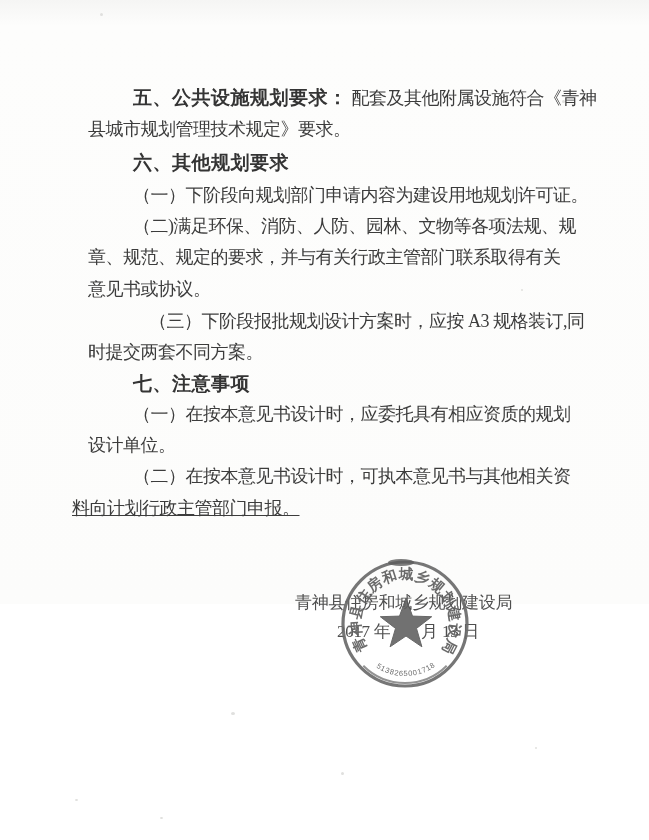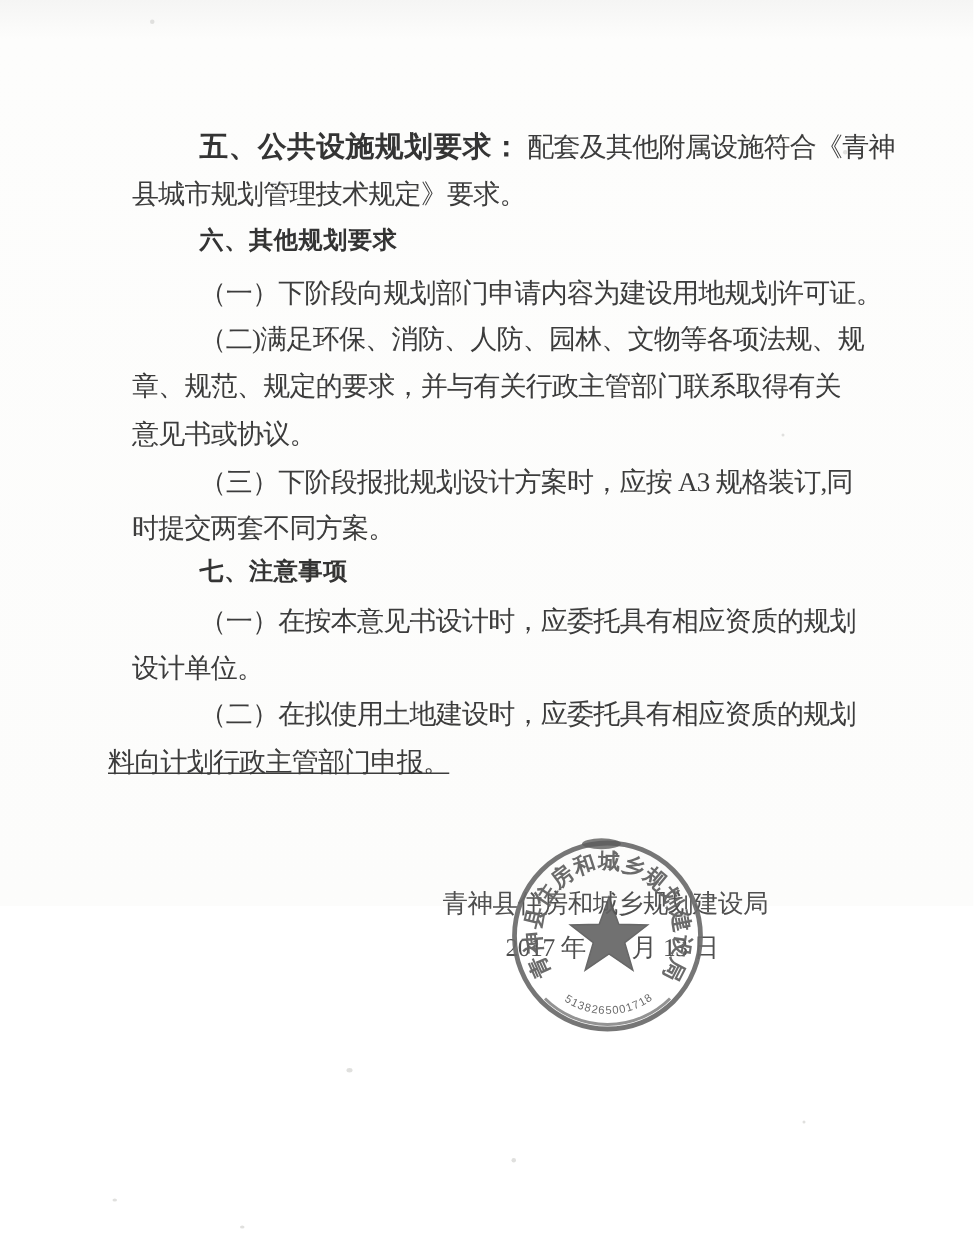--- a/index.html
+++ b/index.html
@@ -18,21 +18,21 @@
     letter-spacing:-0.5px;
     color:#3c3c3c;
     white-space:nowrap;
     font-family:"Liberation Serif","DejaVu Serif",serif;
   }
   .h{
     font-family:"Liberation Sans","DejaVu Sans",sans-serif;
     font-weight:bold;
     letter-spacing:0.5px;
     color:#343434;
-    font-size:16px;
+    font-size:19px;
   }
   .bold-run{
     font-family:"Liberation Sans","DejaVu Sans",sans-serif;
     font-weight:bold;
     letter-spacing:0.5px;
     color:#343434;
     font-size:19px;
     margin-right:4px;
   }
   .sig{
@@ -53,26 +53,26 @@
 
   <div class="line" style="top:85px;left:133px;">
     <span class="bold-run">五、公共设施规划要求：</span><span>配套及其他附属设施符合《青神</span>
   </div>
   <div class="line" style="top:117px;left:88px;">县城市规划管理技术规定》要求。</div>
   <div class="line h" style="top:150px;left:133px;">六、其他规划要求</div>
   <div class="line" style="top:183px;left:133px;">（一）下阶段向规划部门申请内容为建设用地规划许可证。</div>
   <div class="line" style="top:214px;left:133px;">（二)满足环保、消防、人防、园林、文物等各项法规、规</div>
   <div class="line" style="top:245px;left:88px;">章、规范、规定的要求，并与有关行政主管部门联系取得有关</div>
   <div class="line" style="top:277px;left:88px;text-align:right;">意见书或协议。</div>
-  <div class="line" style="top:309px;left:133px;">（三）下阶段报批规划设计方案时，应按 A3 规格装订,同</div>
+  <div class="line" style="top:309px;left:149px;">（三）下阶段报批规划设计方案时，应按 A3 规格装订,同</div>
   <div class="line" style="top:340px;left:88px;">时提交两套不同方案。</div>
   <div class="line h" style="top:371px;left:133px;">七、注意事项</div>
   <div class="line" style="top:402px;left:133px;text-align:right;">（一）在按本意见书设计时，应委托具有相应资质的规划</div>
   <div class="line" style="top:433px;left:88px;">设计单位。</div>
-  <div class="line" style="top:464px;left:133px;">（二）在拟使用土地建设时，应委托具有相应资质的规划</div>
+  <div class="line" style="top:464px;left:133px;">（二）在按本意见书设计时，可执本意见书与其他相关资</div>
   <div class="line" style="top:496px;left:72px;text-decoration:underline;">料向计划行政主管部门申报。</div>
 
   <div class="sig" style="top:591px;left:295px;">青神县住房和城乡规划建设局</div>
   <div class="sig" style="top:620px;left:337px;">2017 年</div>
   <div class="sig" style="top:620px;left:421px;">月</div>
   <div class="sig" style="top:620px;left:442px;">13 日</div>
 
   <svg class="seal-svg" width="649" height="840" viewBox="0 0 649 840">
     <defs>
       <path id="arcTop" d="M 368.1 649.8 A 45 45 0 1 1 441.9 649.8" fill="none"></path>

